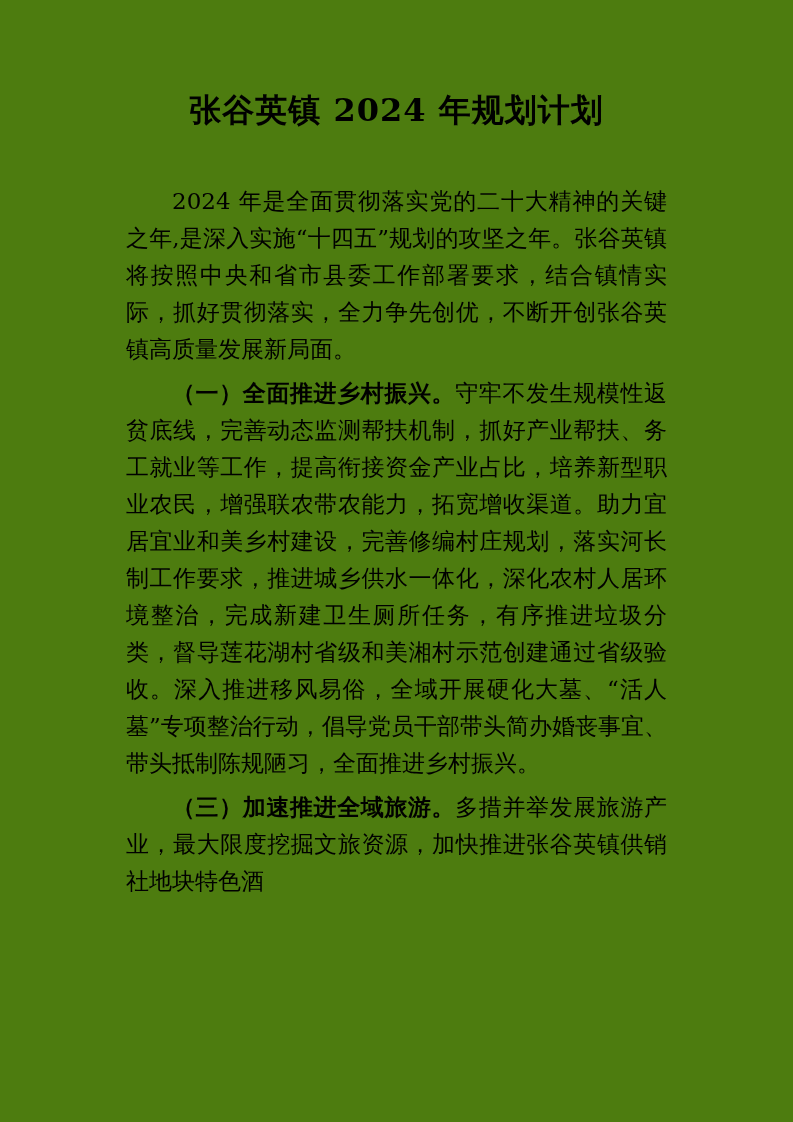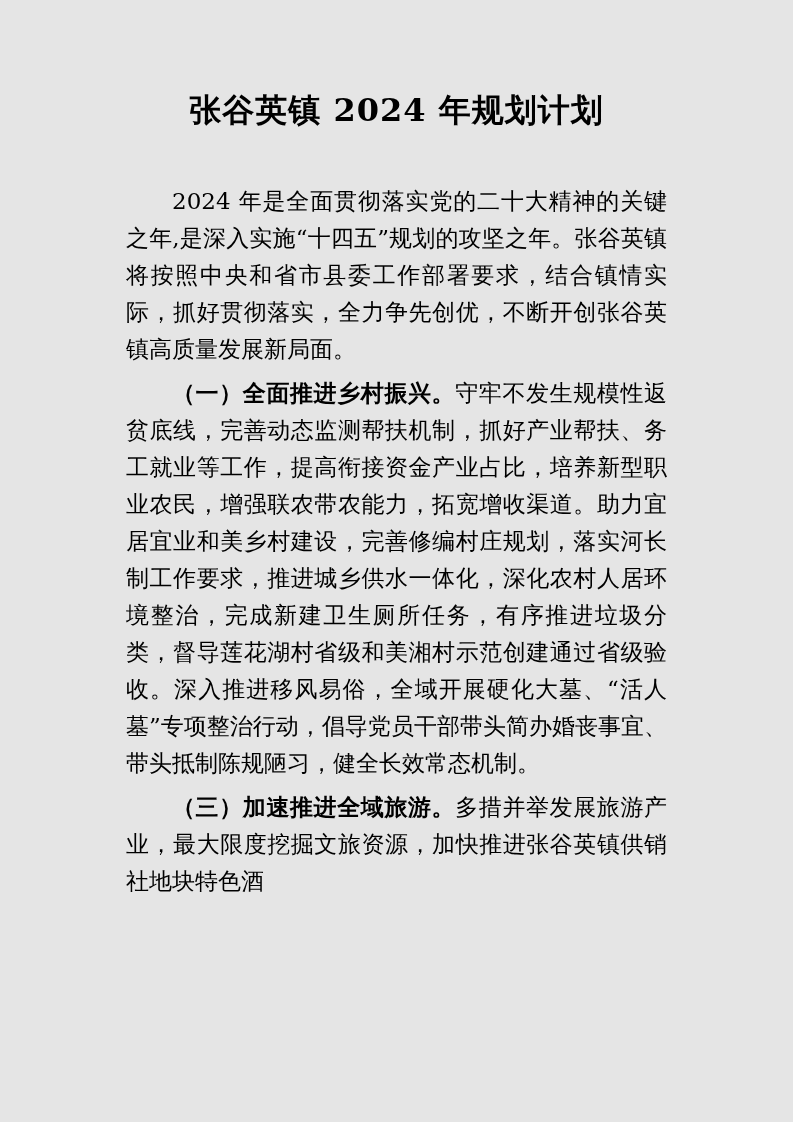--- a/index.html
+++ b/index.html
@@ -5,21 +5,21 @@
   * { box-sizing: border-box; }
   html, body {
     margin: 0;
     padding: 0;
     background: #ffffff;
   }
   .page {
     position: relative;
     width: 793px;
     height: 1122px;
-    background: #e5e5e5;
+    background: #4d7c0f;
     overflow: hidden;
     padding: 88px 120px 0 120px;
     font-family: "DejaVu Serif", "Liberation Serif", serif;
     color: #000000;
   }
   .doc-title {
     margin: 0 0 50px 0;
     text-align: center;
     font-size: 32px;
     font-weight: bold;
@@ -41,18 +41,18 @@
 </style>
 </head>
 <body>
 
 <div class="page">
   <h1 class="doc-title">张谷英镇 2024 年规划计划</h1>
 
   <div class="doc-body">
     <p><span class="lead"></span><span>2024 年是全面贯彻落实党的二十大精神的关键之年,是深入实施“十四五”规划的攻坚之年。张谷英镇将按照中央和省市县委工作部署要求，结合镇情实际，抓好贯彻落实，全力争先创优，不断开创张谷英镇高质量发展新局面。</span></p>
 
-    <p><span class="lead">（一）全面推进乡村振兴。</span><span>守牢不发生规模性返贫底线，完善动态监测帮扶机制，抓好产业帮扶、务工就业等工作，提高衔接资金产业占比，培养新型职业农民，增强联农带农能力，拓宽增收渠道。助力宜居宜业和美乡村建设，完善修编村庄规划，落实河长制工作要求，推进城乡供水一体化，深化农村人居环境整治，完成新建卫生厕所任务，有序推进垃圾分类，督导莲花湖村省级和美湘村示范创建通过省级验收。深入推进移风易俗，全域开展硬化大墓、“活人墓”专项整治行动，倡导党员干部带头简办婚丧事宜、带头抵制陈规陋习，健全长效常态机制。</span></p>
+    <p><span class="lead">（一）全面推进乡村振兴。</span><span>守牢不发生规模性返贫底线，完善动态监测帮扶机制，抓好产业帮扶、务工就业等工作，提高衔接资金产业占比，培养新型职业农民，增强联农带农能力，拓宽增收渠道。助力宜居宜业和美乡村建设，完善修编村庄规划，落实河长制工作要求，推进城乡供水一体化，深化农村人居环境整治，完成新建卫生厕所任务，有序推进垃圾分类，督导莲花湖村省级和美湘村示范创建通过省级验收。深入推进移风易俗，全域开展硬化大墓、“活人墓”专项整治行动，倡导党员干部带头简办婚丧事宜、带头抵制陈规陋习，全面推进乡村振兴。</span></p>
 
 
     <p><span class="lead">（三）加速推进全域旅游。</span><span>多措并举发展旅游产业，最大限度挖掘文旅资源，加快推进张谷英镇供销社地块特色酒</span></p>
   </div>
 </div>
 
 </body></html>

